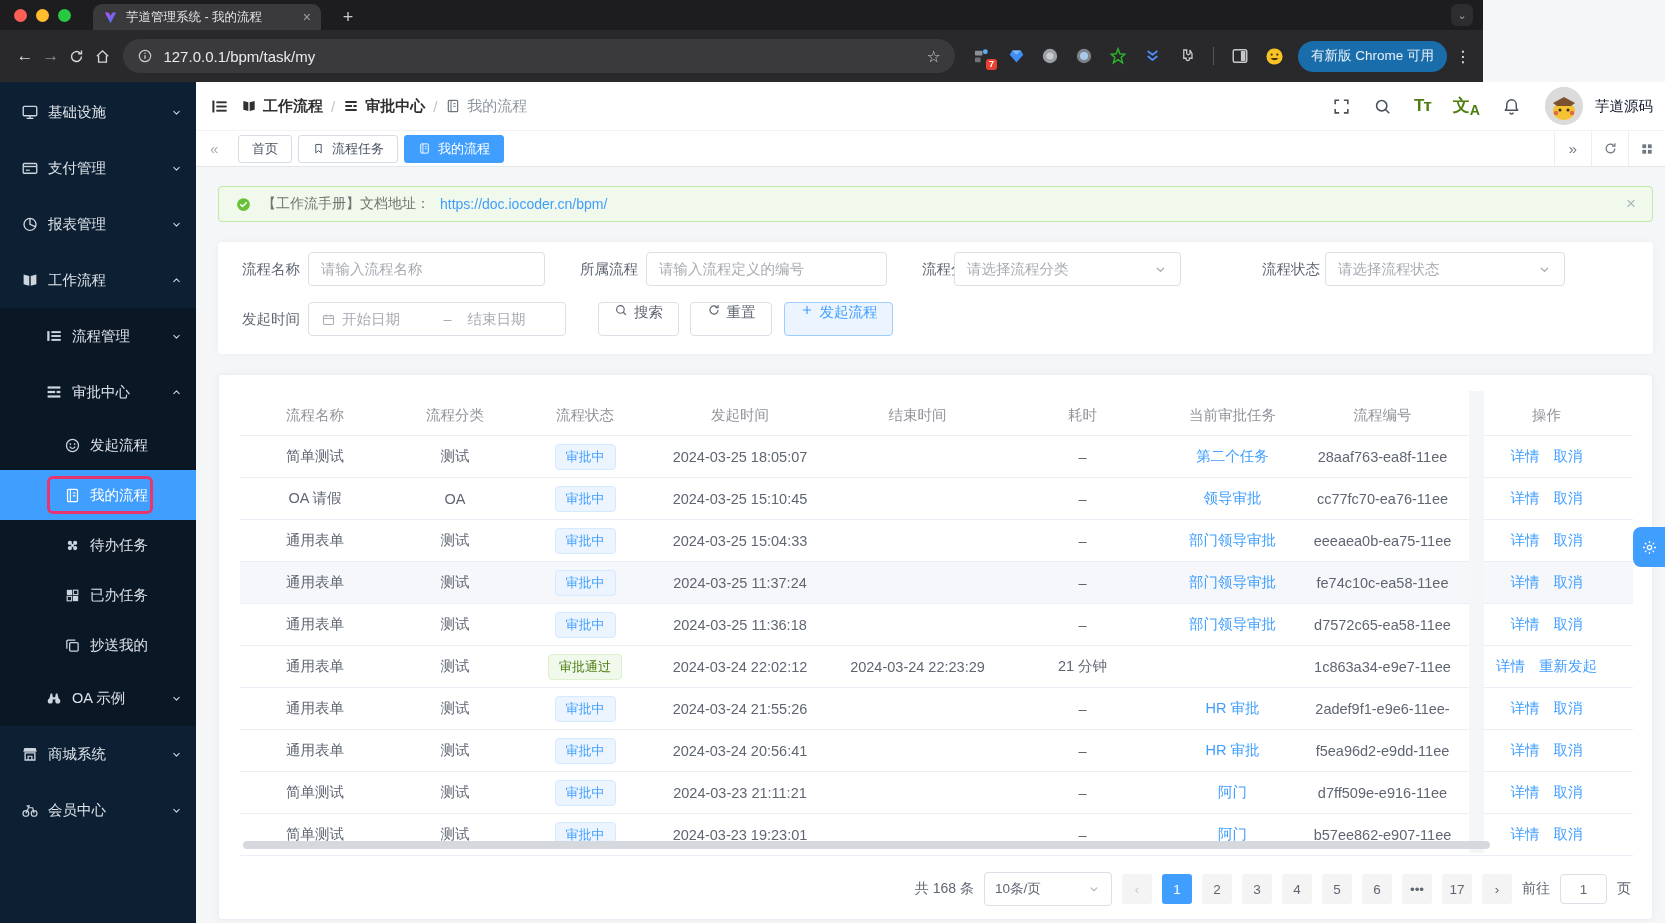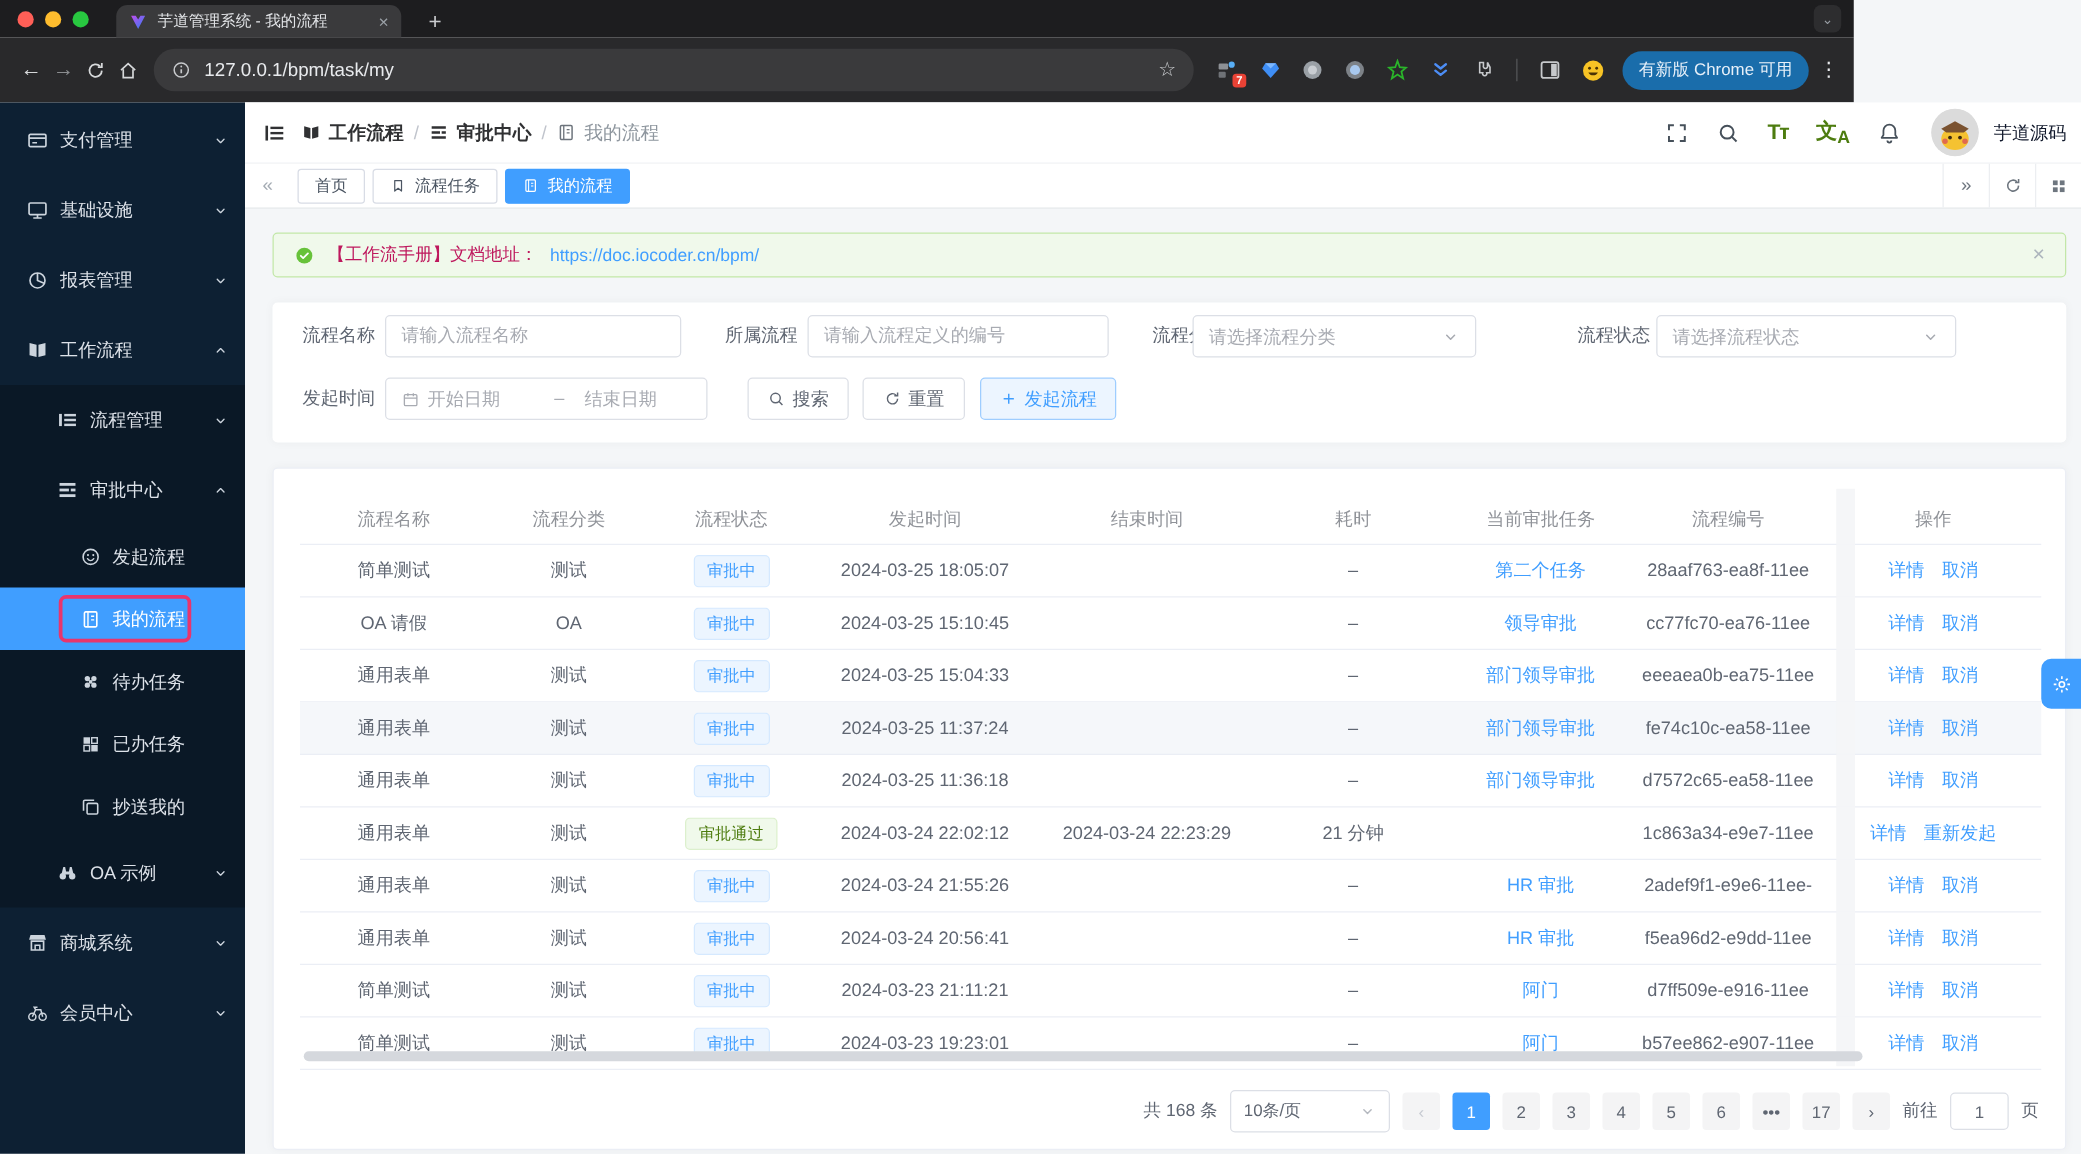--- a/index.html
+++ b/index.html
@@ -73,34 +73,34 @@
   .tag-tab { height:28px; border:1px solid #d8dce5; border-radius:3px; background:#fff; display:flex; align-items:center; gap:7px; padding:0 13px; font-size:13px; color:#4b5562; cursor:pointer; }
   .tag-tab .icon { width:13px; height:13px; }
   .tag-tab.active { background:#409eff; border-color:#409eff; color:#fff; }
   .tabbar-right { margin-left:auto; display:flex; height:100%; align-items:center; }
   .tb-btn { width:37px; height:100%; display:flex; align-items:center; justify-content:center; color:#6e767f; border-left:1px solid #eceef1; font-size:15px; }
   .tb-btn .icon { width:15px; height:15px; }
 
   
   .alert { position:absolute; left:22px; top:104px; width:1435px; height:36px; background:#f0f9eb; border:1px solid #c2e7a8; border-radius:4px; display:flex; align-items:center; gap:10px; padding:0 16px; font-size:14px; }
   .alert .icon { width:17px; height:17px; color:#67c23a; }
-  .alert-text { color:#be185d; }
+  .alert-text { color:#737373; }
   .alert-link { color:#409eff; text-decoration:none; }
   .alert-close { margin-left:auto; color:#adb5bd; font-size:17px; }
 
   
   .filter-card { position:absolute; left:22px; top:160px; width:1435px; height:112px; background:#fff; border-radius:4px; box-shadow:0 0 8px rgba(31,45,61,.04); }
   .f-label { position:absolute; height:34px; line-height:34px; font-size:14.5px; color:#5f6672; white-space:nowrap; }
   .inp { position:absolute; height:34px; border:1px solid #dcdfe6; border-radius:4px; background:#fff; display:flex; align-items:center; gap:8px; padding:0 12px; font-size:14.5px; color:#a8abb2; }
   .inp input { border:none; outline:none; width:100%; font-size:14.5px; color:#606266; font-family:inherit; }
   .inp input::placeholder { color:#a8abb2; }
   .inp .chev { margin-left:auto; width:14px; height:14px; color:#b4b8bf; }
   .inp .icon { width:15px; height:15px; color:#a8abb2; }
   .row1 { top:10px; } .row2 { top:60px; }
-  .btn { position:absolute; height:34px; border-radius:4px; display:flex; align-items:center; justify-content:center; gap:6px; font-size:14.5px; cursor:pointer; }
+  .btn { position:absolute; height:34px; border-radius:4px; display:flex; justify-content:center; gap:6px; font-size:14.5px; cursor:pointer; }
   .btn .icon { width:14px; height:14px; }
   .btn.default { border:1px solid #dcdfe6; background:#fff; color:#5f6672; }
   .btn.primary-plain { background:#ecf5ff; border:1px solid #9ecdff; color:#409eff; }
   .date-sep { color:#a8abb2; padding:0 10px; }
   .date-part { width:86px; }
 
   
   .table-card { position:absolute; left:22px; top:292px; width:1435px; height:546px; background:#fff; border-radius:4px; border:1px solid #ebeef5; box-shadow:0 0 8px rgba(31,45,61,.04); }
   .tbl { position:absolute; left:21px; top:21px; width:1393px; }
   .thead { display:flex; height:40px; align-items:center; border-bottom:1px solid #ebeef5; font-size:14.5px; color:#909399; font-weight:500; }
@@ -246,40 +246,40 @@
     <div class="update-chip">有新版 Chrome 可用</div>
     <span class="kebab">⋮</span>
   </div>
 </div>
 
 <aside id="sidebar">
   <nav id="menu">
       <div class="menu-item lvl1">
         <span class="icon" style="width: 18px; height: 18px;">
           <svg viewBox="0 0 24 24">
+            <rect x="3" y="4.5" width="18" height="12.5" rx="1.5" fill="none" stroke="currentColor" stroke-width="1.8"></rect>
+            <path d="M12 17v3.5M7.5 20.5h9" stroke="currentColor" stroke-width="1.8" fill="none"></path>
+          </svg>
+        </span>
+        <span>基础设施</span>
+        <span class="icon chevron">
+          <svg viewBox="0 0 24 24">
+            <polyline points="7 10 12 15 17 10" fill="none" stroke="currentColor" stroke-width="2" stroke-linecap="round" stroke-linejoin="round"></polyline>
+          </svg>
+        </span>
+      </div>
+      <div class="menu-item lvl1">
+        <span class="icon" style="width: 18px; height: 18px;">
+          <svg viewBox="0 0 24 24">
             <rect x="3" y="6" width="18" height="13" rx="1.5" fill="none" stroke="currentColor" stroke-width="1.8"></rect>
             <path d="M3 10h18" stroke="currentColor" stroke-width="1.8"></path>
             <path d="M6.5 15h5" stroke="currentColor" stroke-width="1.6"></path>
           </svg>
         </span>
         <span>支付管理</span>
-        <span class="icon chevron">
-          <svg viewBox="0 0 24 24">
-            <polyline points="7 10 12 15 17 10" fill="none" stroke="currentColor" stroke-width="2" stroke-linecap="round" stroke-linejoin="round"></polyline>
-          </svg>
-        </span>
-      </div>
-      <div class="menu-item lvl1">
-        <span class="icon" style="width: 18px; height: 18px;">
-          <svg viewBox="0 0 24 24">
-            <rect x="3" y="4.5" width="18" height="12.5" rx="1.5" fill="none" stroke="currentColor" stroke-width="1.8"></rect>
-            <path d="M12 17v3.5M7.5 20.5h9" stroke="currentColor" stroke-width="1.8" fill="none"></path>
-          </svg>
-        </span>
-        <span>基础设施</span>
         <span class="icon chevron">
           <svg viewBox="0 0 24 24">
             <polyline points="7 10 12 15 17 10" fill="none" stroke="currentColor" stroke-width="2" stroke-linecap="round" stroke-linejoin="round"></polyline>
           </svg>
         </span>
       </div>
       <div class="menu-item lvl1">
         <span class="icon" style="width: 18px; height: 18px;">
           <svg viewBox="0 0 24 24">
             <circle cx="12" cy="12.5" r="8" fill="none" stroke="currentColor" stroke-width="1.8"></circle>

